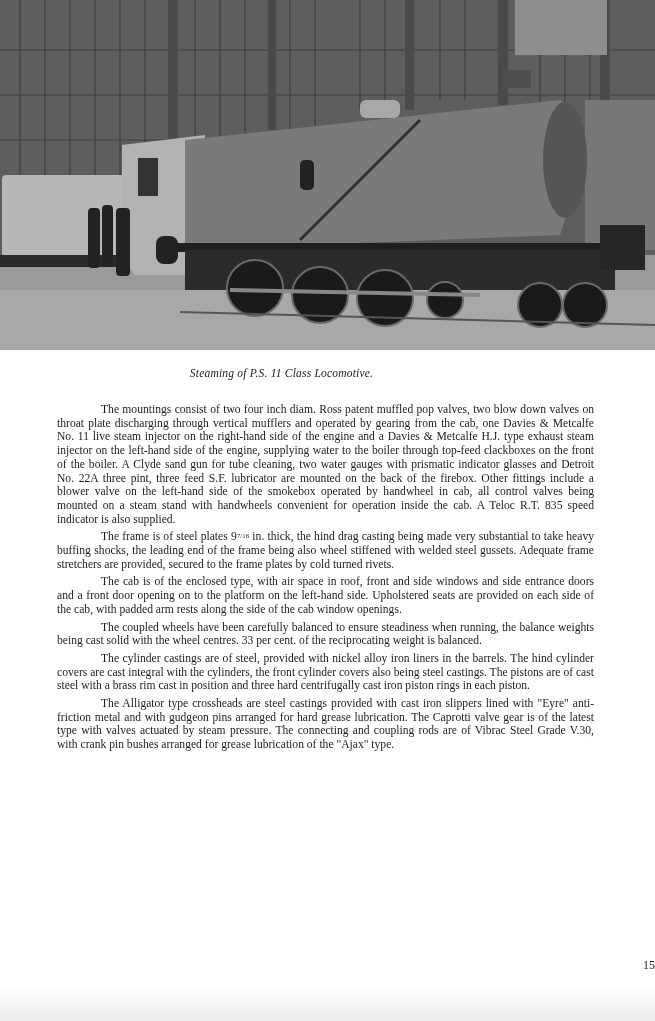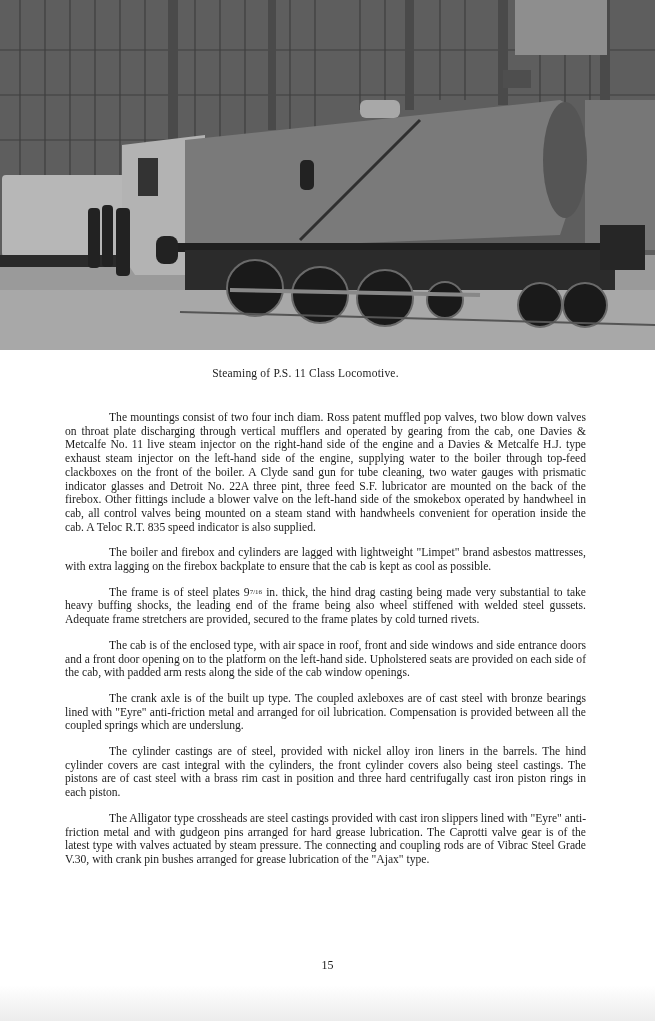--- a/index.html
+++ b/index.html
@@ -10,30 +10,30 @@
     color: #1c1c1c;
     position: relative;
   }
   .photo {
     position: absolute; left: 0; top: 0; width: 655px; height: 350px;
     background: #8a8a8a; overflow: hidden;
   }
   .photo svg { display: block; width: 655px; height: 350px; }
   .caption {
     position: absolute; left: 0; top: 367px; width: 563px;
-    text-align: center; font-size: 11.5px; letter-spacing: 0.2px; padding-left: 24px;
+    text-align: center; font-style: italic; font-size: 11.5px; letter-spacing: 0.2px;
   }
   .body-text {
     position: absolute; left: 53px; top: 399px; width: 545px;
     font-size: 11.6px; line-height: 13.7px; text-align: justify;
   }
-  .body-text p { margin: 12px; text-indent: 44px; }
+  .body-text p { margin: 4px; text-indent: 44px; }
   .frac { font-size: 7px; vertical-align: 2px; }
   .page-number {
-    position: absolute; left: 0; top: 958px; width: 655px; text-align: center; font-size: 12px;
+    position: absolute; left: 0; top: 958px; width: 655px; text-align: right; font-size: 12px;
   }
   .bottom-shade {
     position: absolute; left: 0; top: 985px; width: 655px; height: 36px;
     background: linear-gradient(#ffffff, #ececec);
   }
 </style>
 </head>
 <body>
 
 <div class="photo">
@@ -111,22 +111,21 @@
     </g>
 
     <line x1="180" y1="312" x2="655" y2="325" stroke="#555" stroke-width="2"></line>
   </svg>
 </div>
 
 <div class="caption">Steaming of P.S. 11 Class Locomotive.</div>
 
 <div class="body-text">
   <p>The mountings consist of two four inch diam. Ross patent muffled pop valves, two blow down valves on throat plate discharging through vertical mufflers and operated by gearing from the cab, one Davies &amp; Metcalfe No. 11 live steam injector on the right-hand side of the engine and a Davies &amp; Metcalfe H.J. type exhaust steam injector on the left-hand side of the engine, supplying water to the boiler through top-feed clackboxes on the front of the boiler.  A Clyde sand gun for tube cleaning, two water gauges with prismatic indicator glasses and Detroit No. 22A three pint, three feed S.F. lubricator are mounted on the back of the firebox.  Other fittings include a blower valve on the left-hand side of the smokebox operated by handwheel in cab, all control valves being mounted on a steam stand with handwheels convenient for operation inside the cab.  A Teloc R.T. 835 speed indicator is also supplied.</p>
-  <p>The boiler and firebox and cylinders are lagged with lightweight "Limpet" brand asbestos mattresses, with extra lagging on the firebox backplate to ensure that the cab is kept as cool as possible.</p>
   <p><span>The frame is of steel plates 9</span><span class="frac">7/16</span><span> in. thick, the hind drag casting being made very substantial to take heavy buffing shocks, the leading end of the frame being also wheel stiffened with welded steel gussets.  Adequate frame stretchers are provided, secured to the frame plates by cold turned rivets.</span></p>
   <p>The cab is of the enclosed type, with air space in roof, front and side windows and side entrance doors and a front door opening on to the platform on the left-hand side.  Upholstered seats are provided on each side of the cab, with padded arm rests along the side of the cab window openings.</p>
-  <p>The crank axle is of the built up type.  The coupled axleboxes are of cast steel with bronze bearings lined with "Eyre" anti-friction metal and arranged for oil lubrication.  Compensation is provided between all the coupled springs which are underslung.</p>
+  <p>The coupled wheels have been carefully balanced to ensure steadiness when running, the balance weights being cast solid with the wheel centres.  33 per cent. of the reciprocating weight is balanced.</p>
   <p>The cylinder castings are of steel, provided with nickel alloy iron liners in the barrels.  The hind cylinder covers are cast integral with the cylinders, the front cylinder covers also being steel castings.  The pistons are of cast steel with a brass rim cast in position and three hard centrifugally cast iron piston rings in each piston.</p>
   <p>The Alligator type crossheads are steel castings provided with cast iron slippers lined with "Eyre" anti-friction metal and with gudgeon pins arranged for hard grease lubrication.  The Caprotti valve gear is of the latest type with valves actuated by steam pressure.  The connecting and coupling rods are of Vibrac Steel Grade V.30, with crank pin bushes arranged for grease lubrication of the "Ajax" type.</p>
 </div>
 
 <div class="page-number">15</div>
 <div class="bottom-shade"></div>
 
 </body></html>

